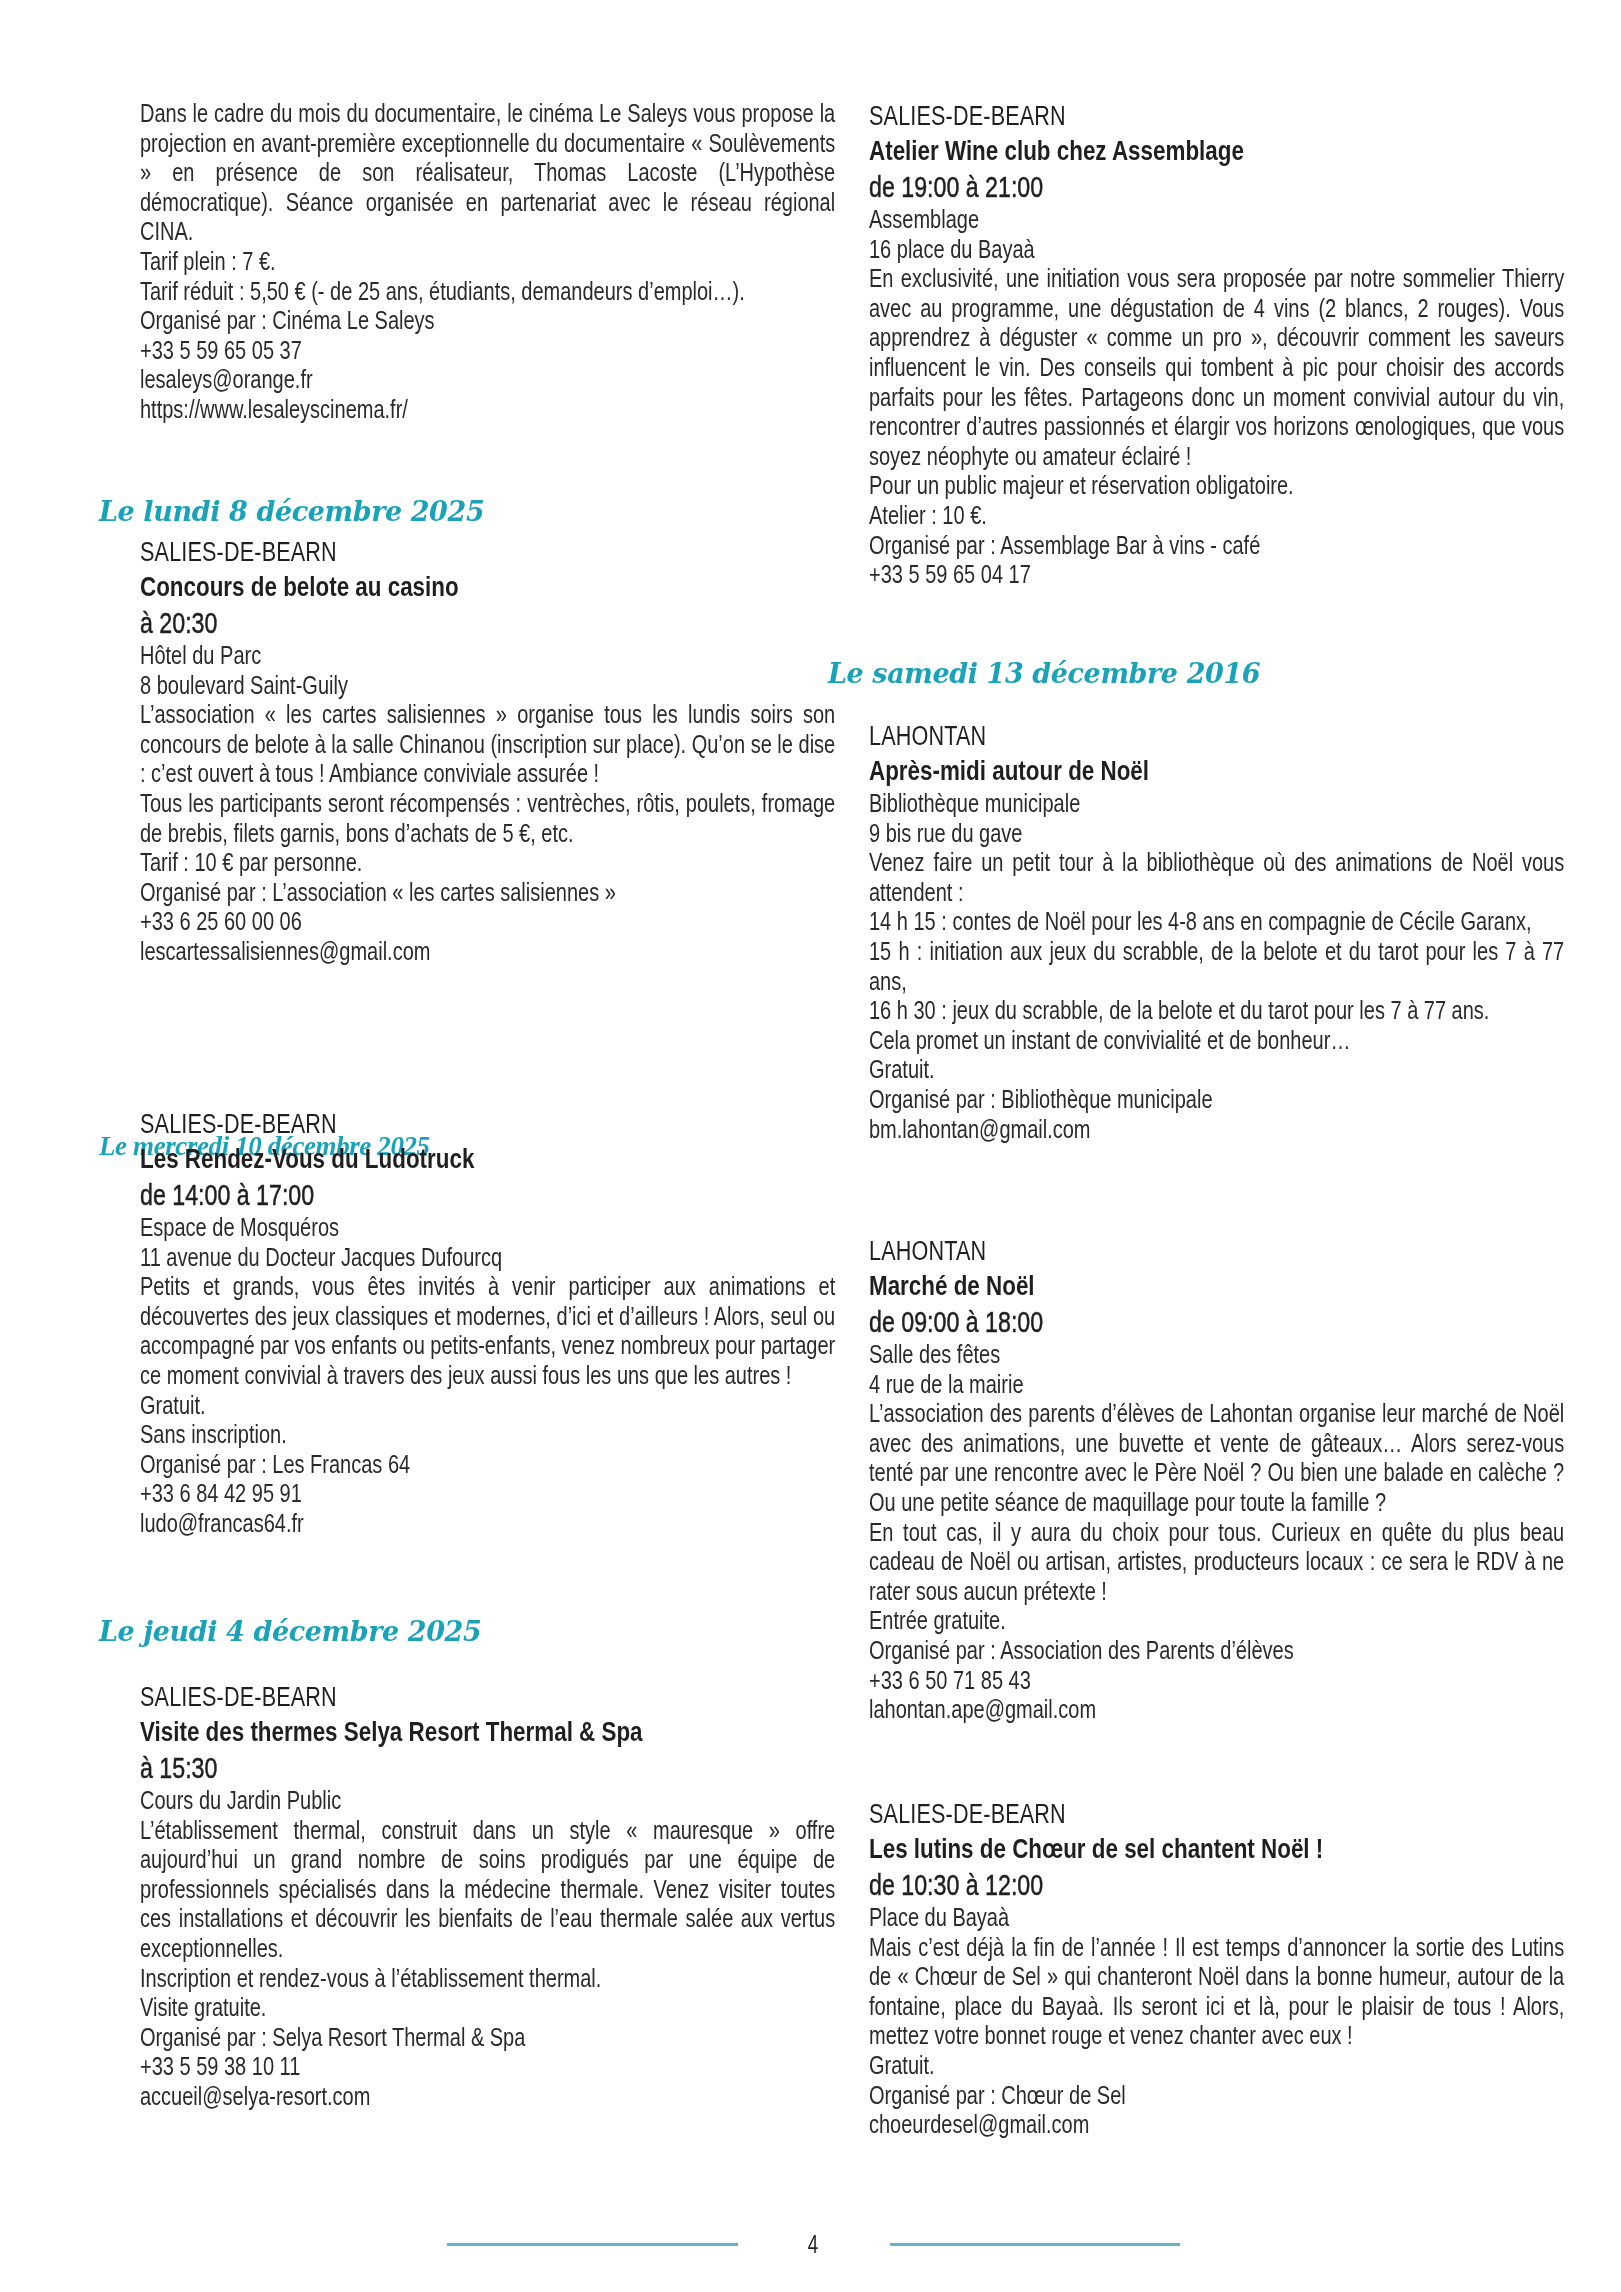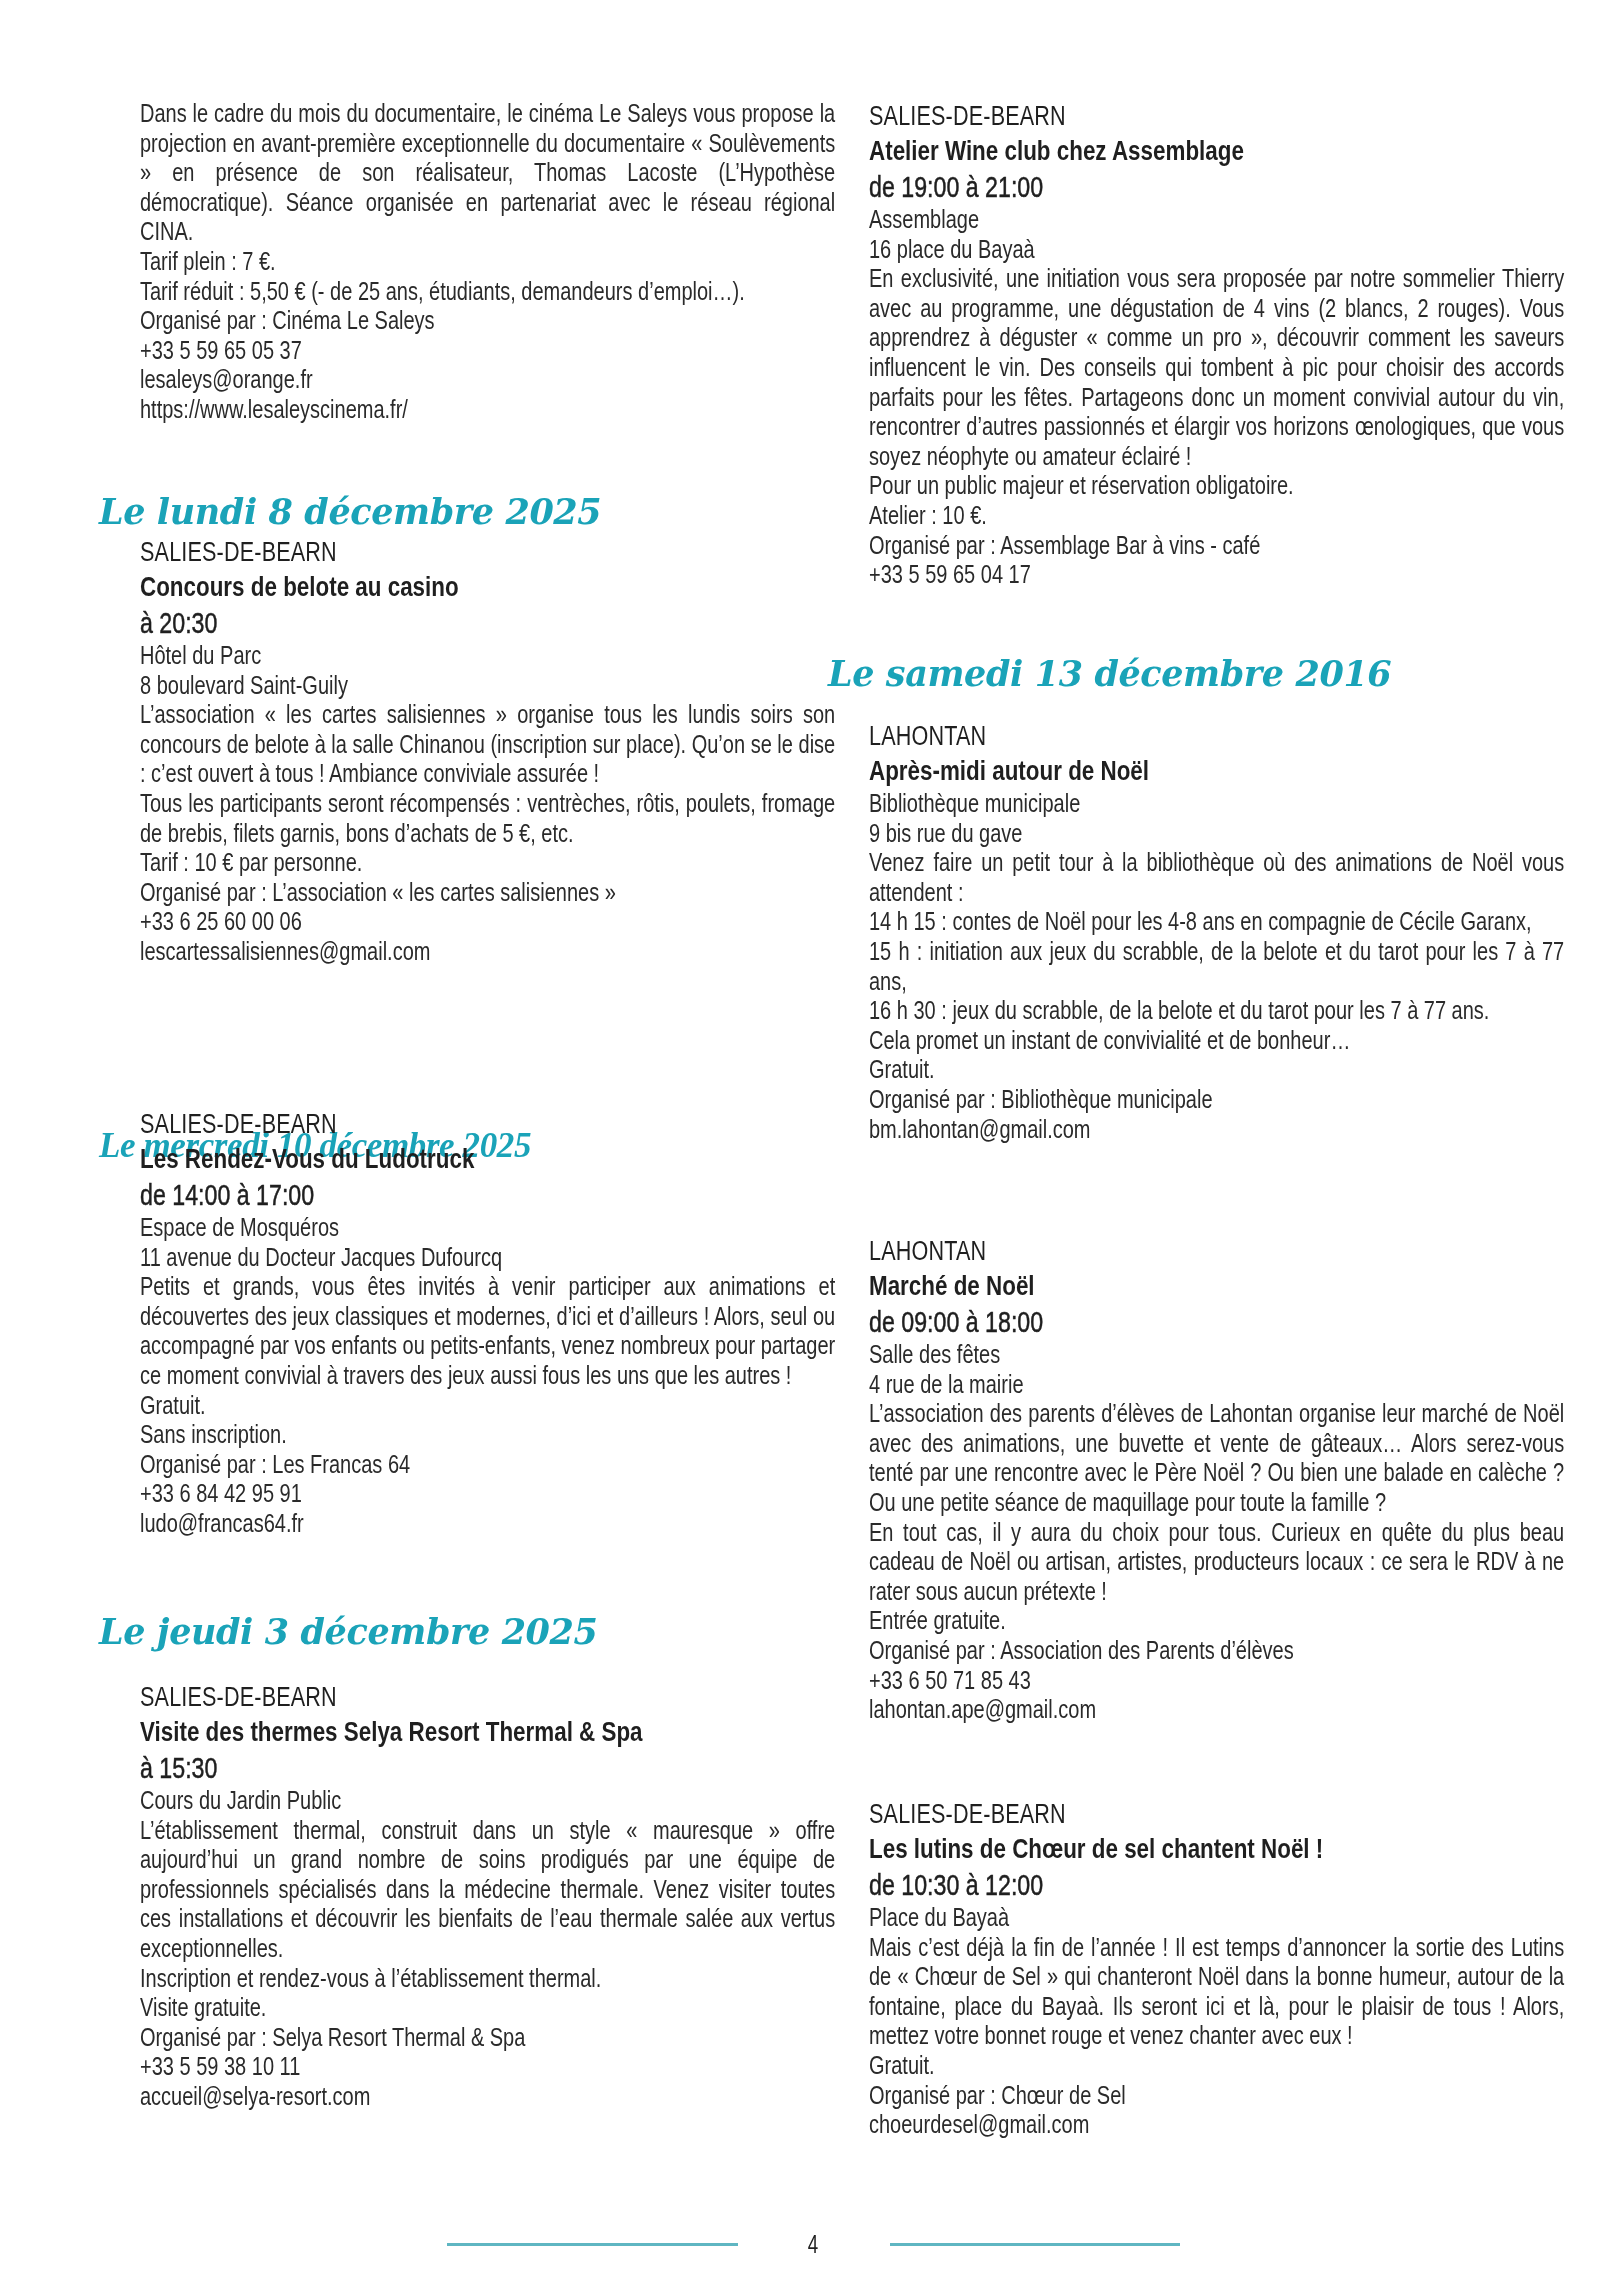--- a/index.html
+++ b/index.html
@@ -15,21 +15,21 @@
   .inner { width: 869px; } 
   .line { font-size: 25px; line-height: 29.6px; white-space: normal; }
   .just { text-align: justify; text-align-last: left; }
   .city { font-size: 27px; line-height: 34px; font-weight: normal; letter-spacing: 0.2px; color: #1f1f1f; }
   .title { font-size: 28px; line-height: 36px; font-weight: bold; color: #1f1f1f; }
   .time { font-size: 29px; line-height: 36px; font-weight: normal; color: #1f1f1f; -webkit-text-stroke: 0.5px #1f1f1f; }
   .date-heading {
     position: absolute;
     font-family: "DejaVu Serif", serif;
     font-style: italic; font-weight: bold;
-    font-size: 35px; line-height: 36px;
+    font-size: 27px; line-height: 36px;
     color: #1aa3b8;
     letter-spacing: -0.4px;
   }
   .footer-line { position: absolute; height: 2.7px; background: #5fb6c2; top: 2243px; }
   .page-number {
     position: absolute; top: 2230px; left: 804px; width: 18px; text-align: center;
     font-size: 25px; line-height: 29px; color: #1f1f1f;
     transform: scaleX(0.75); transform-origin: center;
   }
 </style>
@@ -75,21 +75,21 @@
     <div class="line">11 avenue du Docteur Jacques Dufourcq</div>
     <div class="line just">Petits et grands, vous êtes invités à venir participer aux animations et découvertes des jeux classiques et modernes, d’ici et d’ailleurs ! Alors, seul ou accompagné par vos enfants ou petits-enfants, venez nombreux pour partager ce moment convivial à travers des jeux aussi fous les uns que les autres !</div>
     <div class="line">Gratuit.</div>
     <div class="line">Sans inscription.</div>
     <div class="line">Organisé par : Les Francas 64</div>
     <div class="line">+33 6 84 42 95 91</div>
     <div class="line">ludo@francas64.fr</div>
   </div>
 </div>
 
-<div class="date-heading col-left" style="top:1614px;">Le jeudi 3 décembre 2025</div>
+<div class="date-heading col-left" style="top:1614px;">Le jeudi 4 décembre 2025</div>
 <div class="block col-left" style="top:1680px;">
   <div class="cond inner">
     <div class="city">SALIES-DE-BEARN</div>
     <div class="title">Visite des thermes Selya Resort Thermal &amp; Spa</div>
     <div class="time">à 15:30</div>
     <div class="line">Cours du Jardin Public</div>
     <div class="line just">L’établissement thermal, construit dans un style « mauresque » offre aujourd’hui un grand nombre de soins prodigués par une équipe de professionnels spécialisés dans la médecine thermale. Venez visiter toutes ces installations et découvrir les bienfaits de l’eau thermale salée aux vertus exceptionnelles.</div>
     <div class="line">Inscription et rendez-vous à l’établissement thermal.</div>
     <div class="line">Visite gratuite.</div>
     <div class="line">Organisé par : Selya Resort Thermal &amp; Spa</div>

